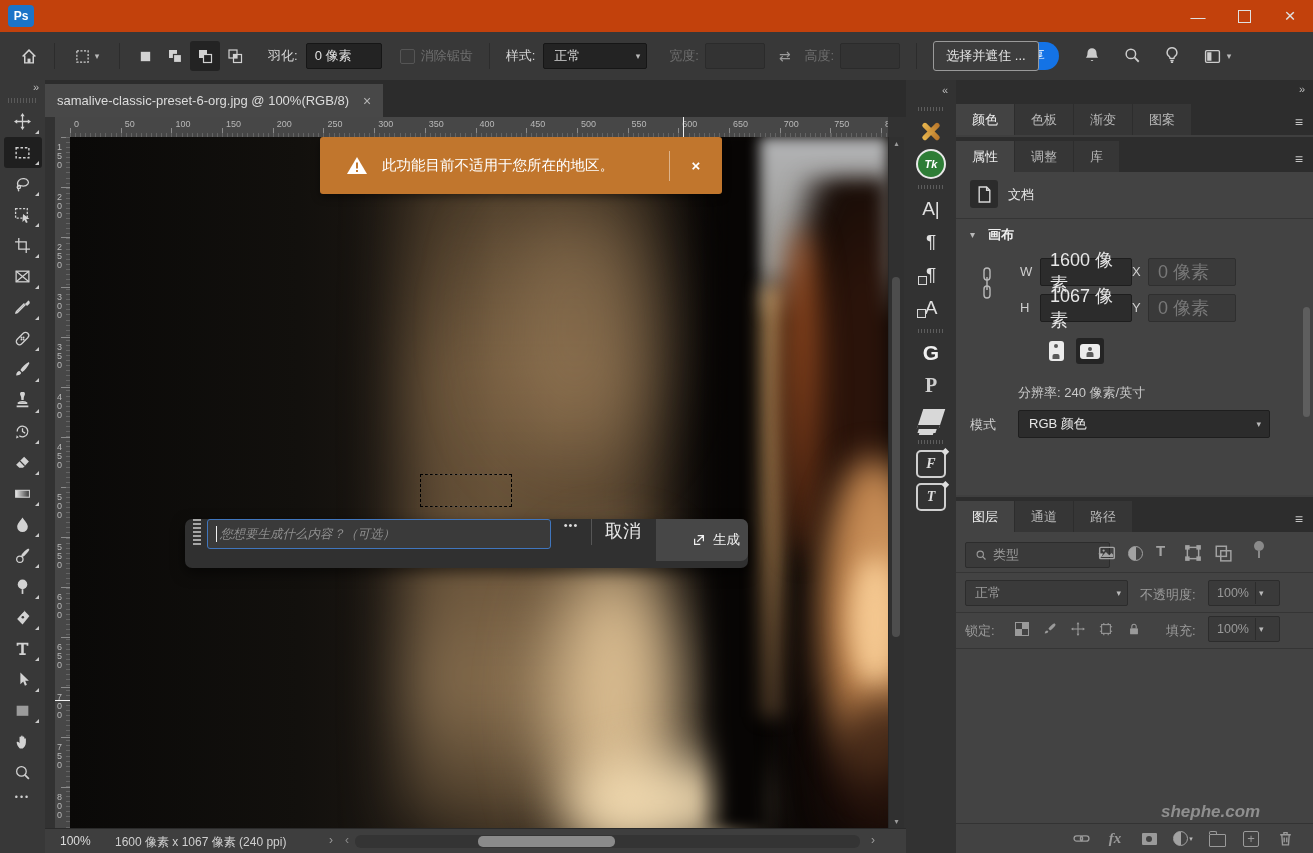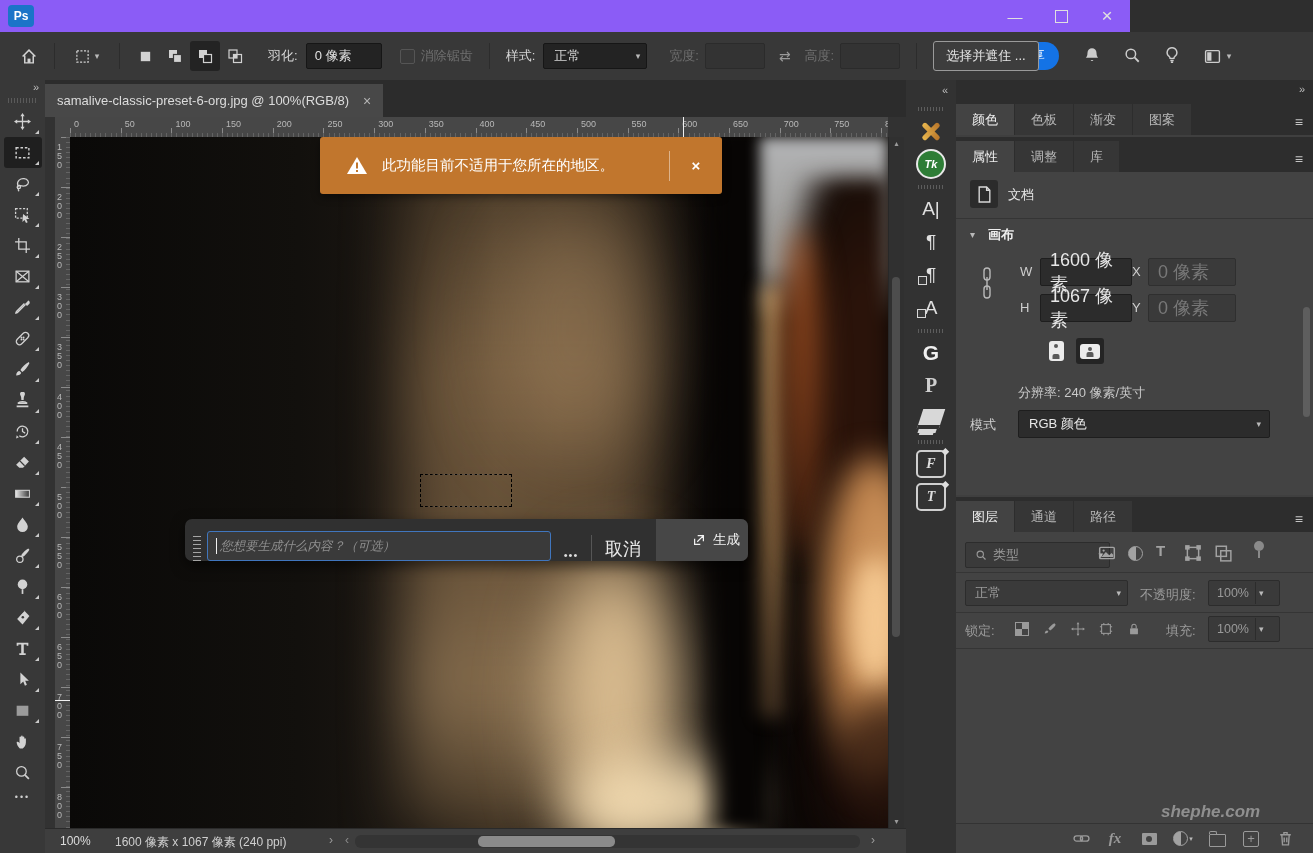--- a/index.html
+++ b/index.html
@@ -1,20 +1,20 @@
 <!DOCTYPE html>
 <html><head>
 <meta charset="utf-8">
 <style>
   html,body{margin:0;padding:0;width:1313px;height:853px;overflow:hidden;background:#2e2e2e;
     font-family:"Liberation Sans",sans-serif;-webkit-font-smoothing:antialiased;}
   .app{position:relative;width:1313px;height:853px;color:#e3e3e3;font-size:13px;}
   .abs{position:absolute;}
   
-  .titlebar{left:0;top:0;width:1130px;height:32px;background:#8b5cf6;display:flex;align-items:center;}
+  .titlebar{left:0;top:0;width:1313px;height:32px;background:#c2410c;display:flex;align-items:center;}
   .pslogo{width:26px;height:22px;margin:0 12px 0 8px;background:#1b74c8;border-radius:4px;color:#fff;
     font-weight:bold;font-size:12px;display:flex;align-items:center;justify-content:center;}
   .menus{display:flex;gap:26px;font-size:13.5px;color:#e8e8e8;}
   .menus span{cursor:default;}
   .winbtns{margin-left:auto;display:flex;align-items:center;}
   .winbtn{width:46px;height:32px;display:flex;align-items:center;justify-content:center;color:#e0e0e0;font-size:15px;}
   .maxbox{width:11px;height:11px;border:1.5px solid #e0e0e0;}
   
   .optionsbar{left:0;top:32px;width:1313px;height:48px;background:#383838;border-bottom:1px solid #282828;
     display:flex;align-items:center;font-size:13px;color:#d6d6d6;}
@@ -93,22 +93,22 @@
   .ph-shadow{left:760px;top:560px;width:120px;height:140px;border-radius:50%;background:rgba(40,20,12,.75);filter:blur(18px);}
   
   .ants{position:absolute;left:350px;top:337px;width:90px;height:31px;border:1px dashed #fff;outline:1px dashed #000;outline-offset:-1px;}
   
   .banner{position:absolute;left:250px;top:0;width:402px;height:57px;background:#c1762d;border-radius:3px;
     box-shadow:0 3px 8px rgba(0,0,0,.45);display:flex;align-items:center;color:#fff;font-size:14.5px;}
   .banner .tri{margin:0 14px 0 26px;}
   .banner .vdiv{width:1px;height:30px;background:rgba(255,255,255,.45);margin-left:auto;}
   .banner .bclose{width:52px;text-align:center;font-size:15px;font-weight:bold;}
   
-  .genbar{position:absolute;left:115px;top:382px;width:563px;height:42px;background:#303030;border-radius:7px;
-    box-shadow:0 5px 14px rgba(0,0,0,.55);display:flex;align-items:flex-end;}
+  .genbar{position:absolute;left:115px;top:382px;width:563px;height:49px;background:#303030;border-radius:7px;
+    box-shadow:0 5px 14px rgba(0,0,0,.55);display:flex;align-items:flex-start;}
   .grip{width:14px;margin-left:5px;display:flex;flex-direction:column;gap:2.5px;align-items:center;}
   .grip i{display:block;width:8px;height:1.5px;background:#a5a5a5;}
   .genin{margin-left:3px;width:326px;height:28px;background:#3a3a3a;border:1.5px solid #4076be;border-radius:3px;
     display:flex;align-items:center;padding:0 8px;overflow:hidden;}
   .caret{width:1px;height:16px;background:#f0f0f0;margin-right:3px;}
   .genph{font-style:italic;color:#8f8f8f;font-size:12.5px;white-space:nowrap;}
   .genmore{width:40px;text-align:center;color:#dcdcdc;letter-spacing:1px;font-size:11px;}
   .genvd{width:1px;height:26px;background:#565656;}
   .gencancel{width:62px;text-align:center;color:#e8e8e8;font-size:18px;}
   .genbtn{margin-left:2px;height:42px;flex:1;background:#474747;border-radius:0 7px 7px 0;display:flex;

